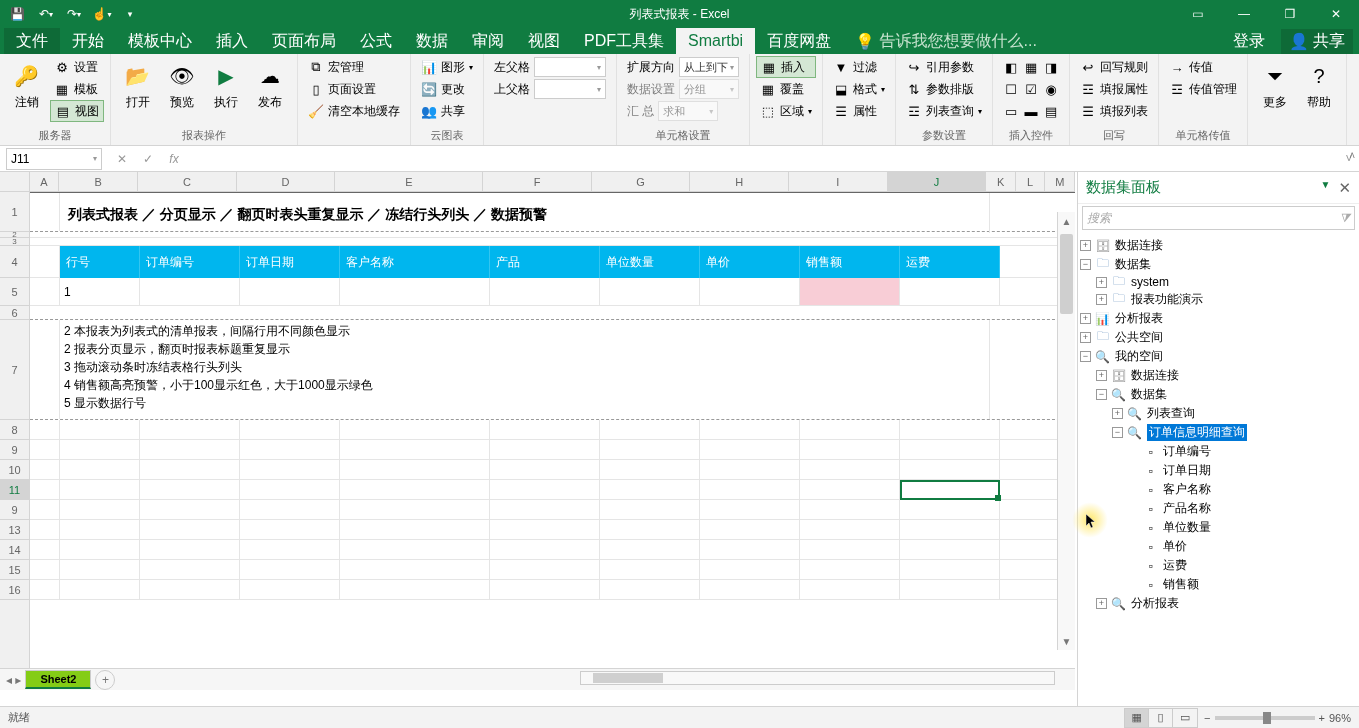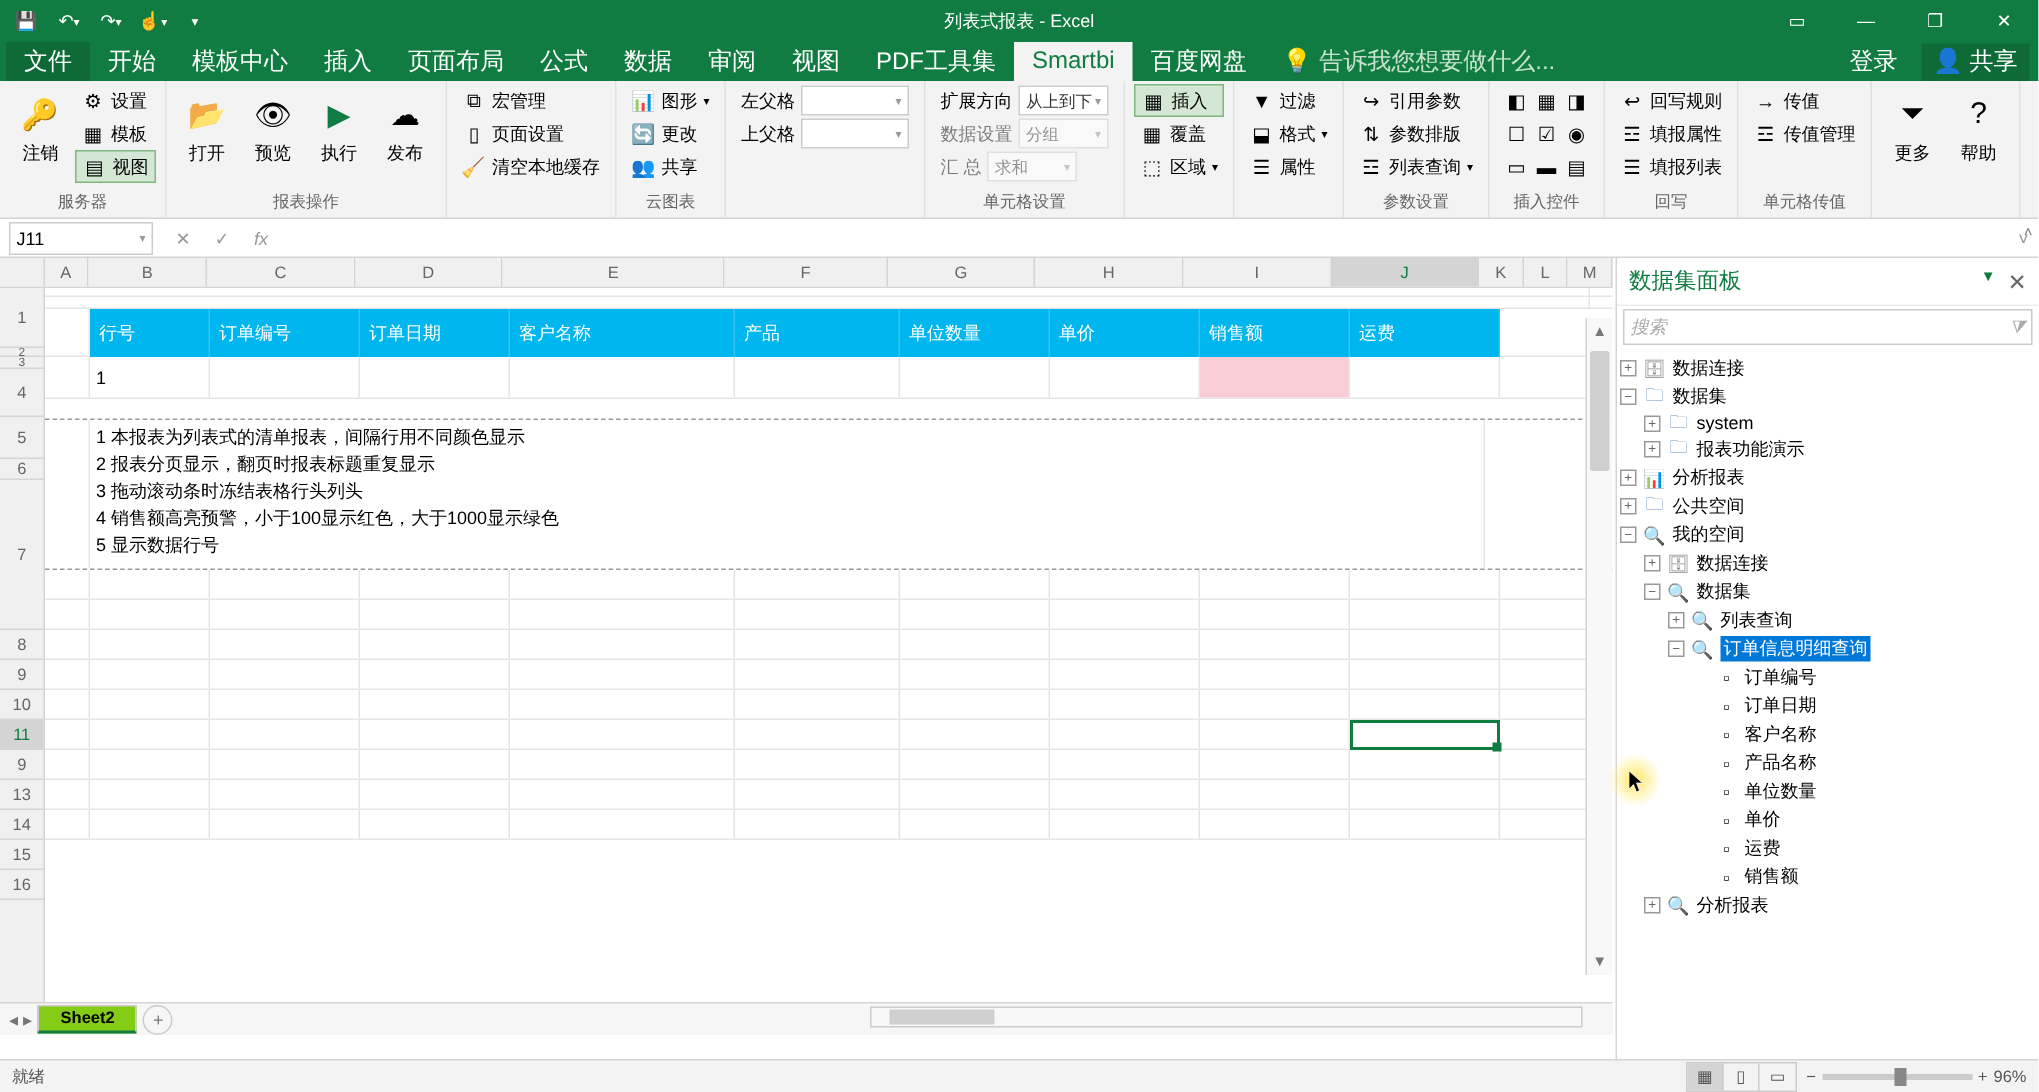--- a/index.html
+++ b/index.html
@@ -488,20 +488,24 @@
       <div class="rowhdr">10</div>
       <div class="rowhdr active">11</div>
       <div class="rowhdr">9</div>
       <div class="rowhdr">13</div>
       <div class="rowhdr">14</div>
       <div class="rowhdr">15</div>
       <div class="rowhdr">16</div>
     </div>
     <div class="cells">
 
+      <div class="cellrow title-row" style="border-top:1px solid #666; border-bottom:1px dashed #999;">
+        <div class="cell" style="width:30px"></div>
+        <div class="title-cell" style="width:930px">列表式报表 ／ 分页显示 ／ 翻页时表头重复显示 ／ 冻结行头列头 ／ 数据预警</div>
+      </div>
       <div class="cellrow" style="height:6px;">
           <div class="cell" style="width:1030px"></div>
         </div>
       <div class="cellrow" style="height:8px;">
           <div class="cell" style="width:1030px"></div>
         </div>
 
       <div class="cellrow hdr-row">
         <div class="cell" style="width:30px"></div>
         <div class="hdr-cell" style="width:80px">行号</div>
@@ -527,21 +531,21 @@
         <div class="cell pink-cell" style="width:100px"></div>
         <div class="cell" style="width:100px"></div>
       </div>
       <div class="cellrow" style="height:14px; border-bottom:1px dashed #999;">
           <div class="cell" style="width:1030px"></div>
         </div>
 
       <div class="cellrow" style="height:100px; border-bottom:1px dashed #999; position:relative;">
         <div class="cell" style="width:30px"></div>
         <div class="cell" style="width:930px; white-space:normal; line-height:18px; padding-top:2px;">
-          <div>1 本报表为列表式的清单报表，间隔行用不同颜色显示</div>
+          <div>2 本报表为列表式的清单报表，间隔行用不同颜色显示</div>
           <div>2 报表分页显示，翻页时报表标题重复显示</div>
           <div>3 拖动滚动条时冻结表格行头列头</div>
           <div>4 销售额高亮预警，小于100显示红色，大于1000显示绿色</div>
           <div>5 显示数据行号</div>
         </div>
       </div>
       <div class="cellrow">
           <div class="cell" style="width:30px"></div>
           <div class="cell" style="width:80px"></div>
           <div class="cell" style="width:100px"></div>

